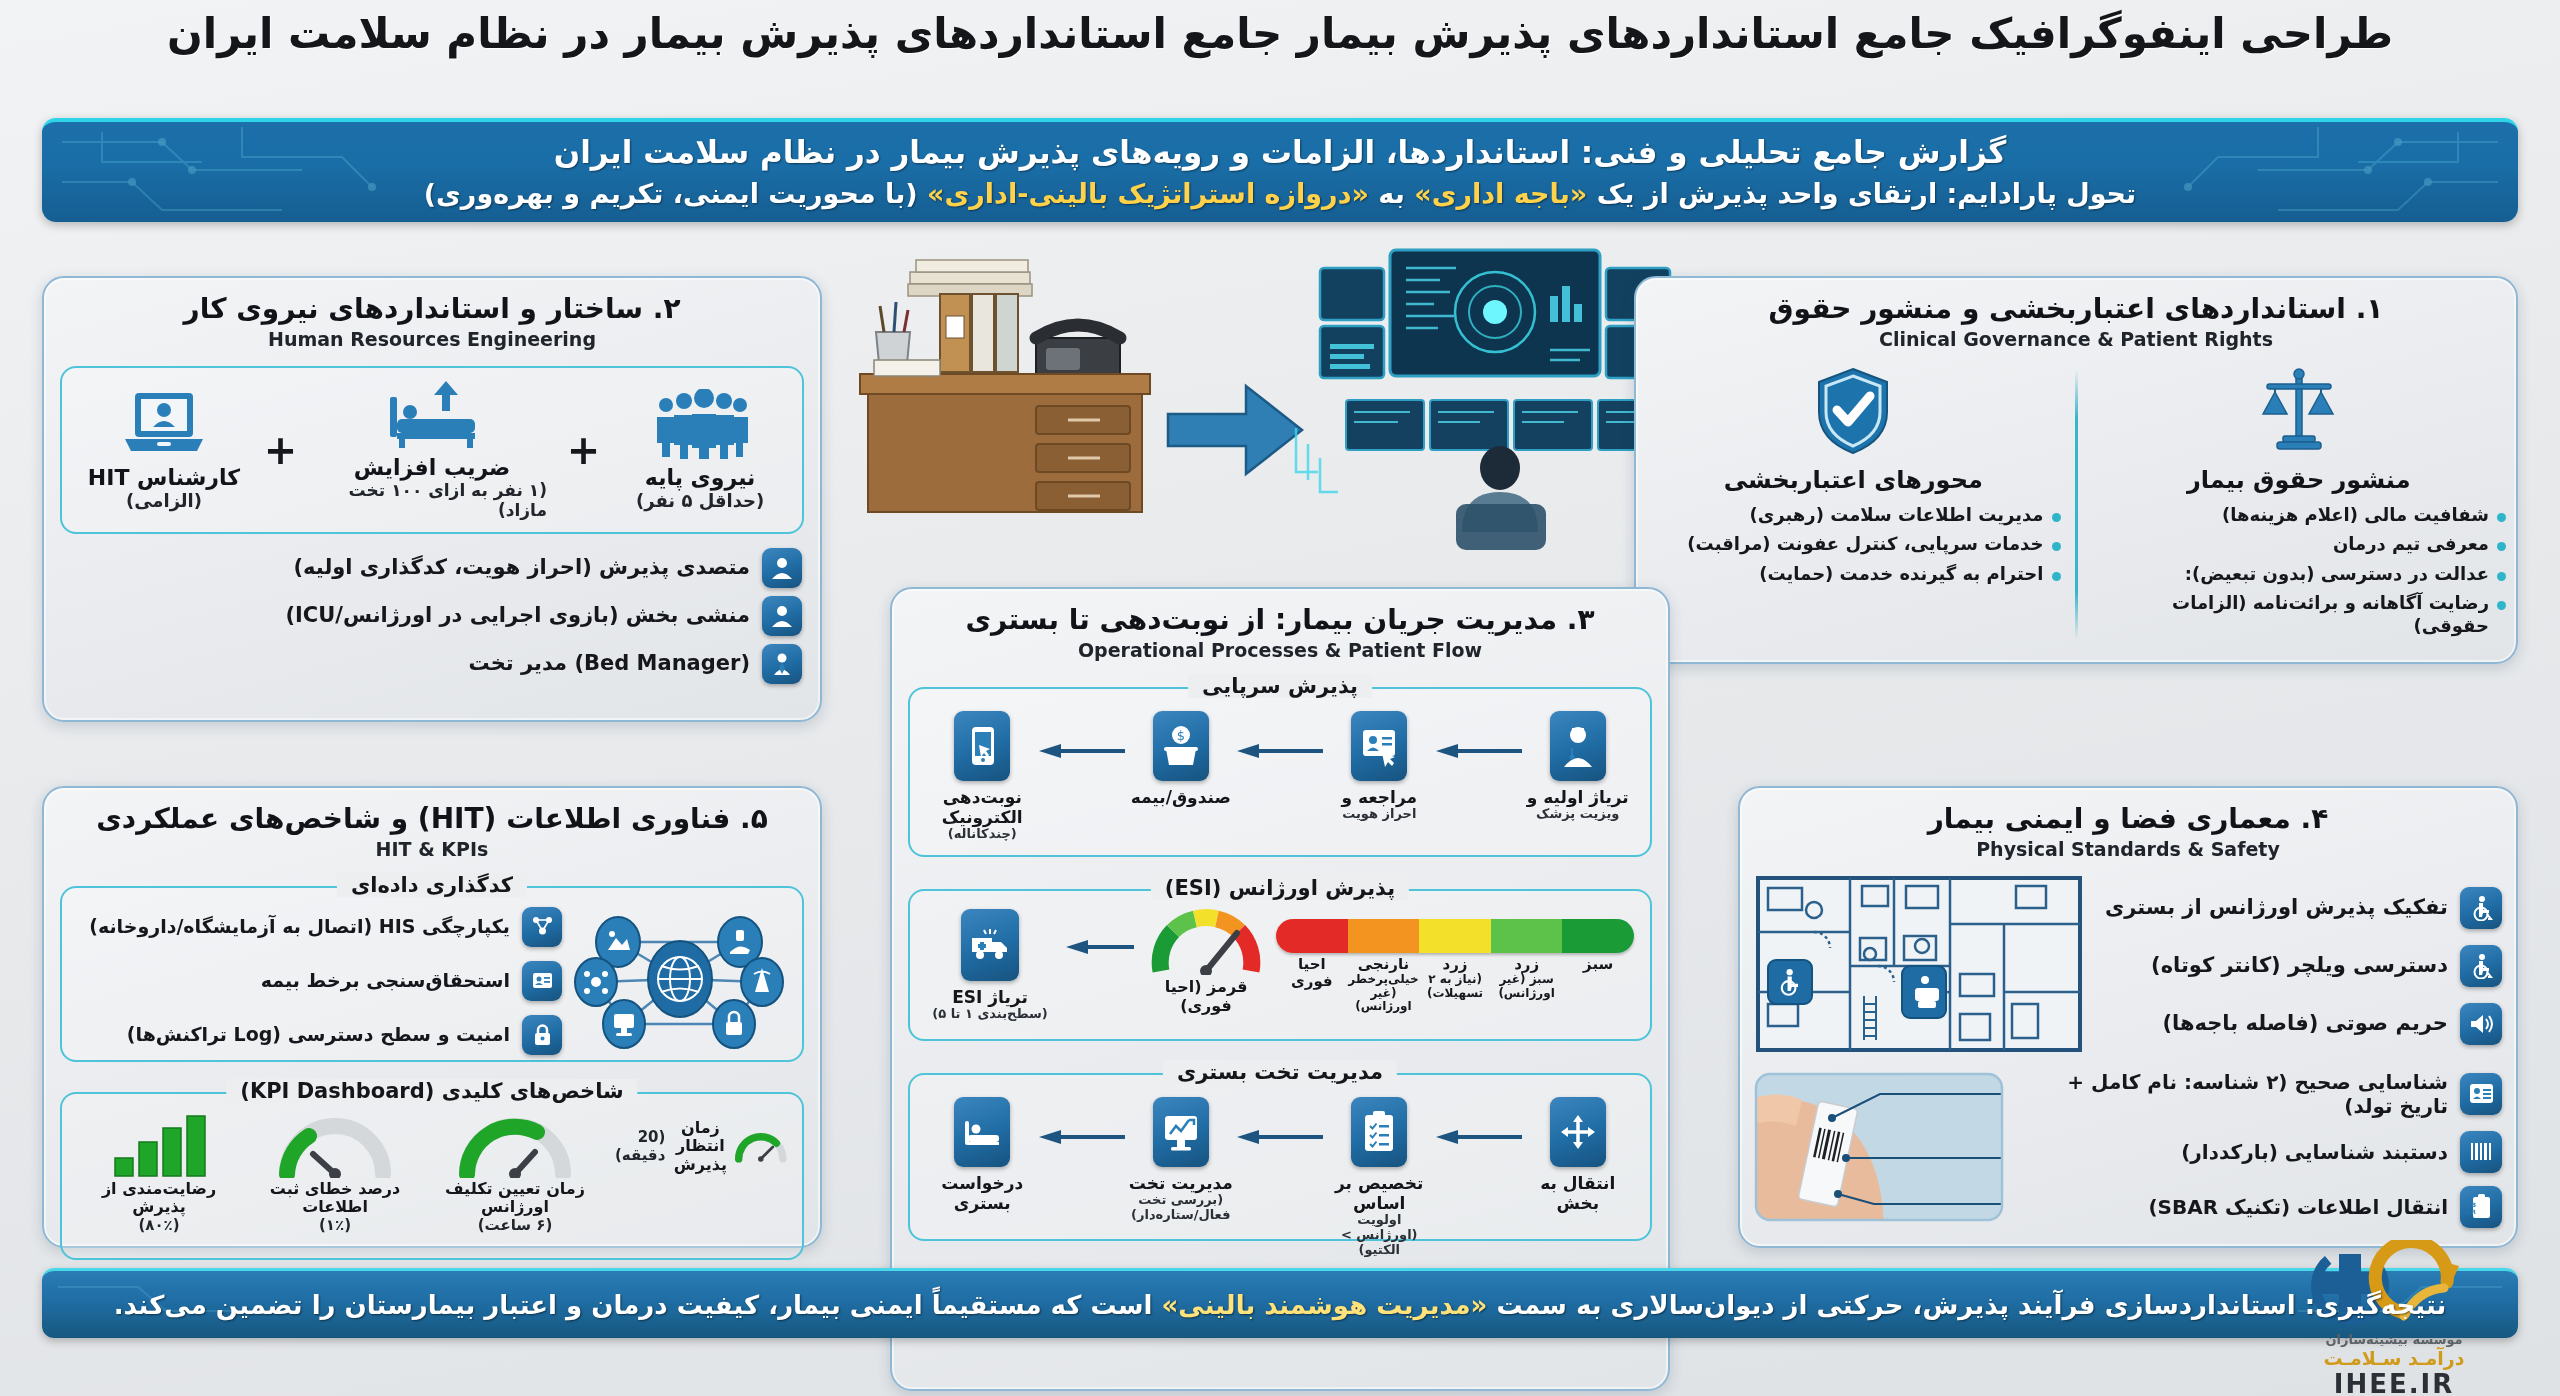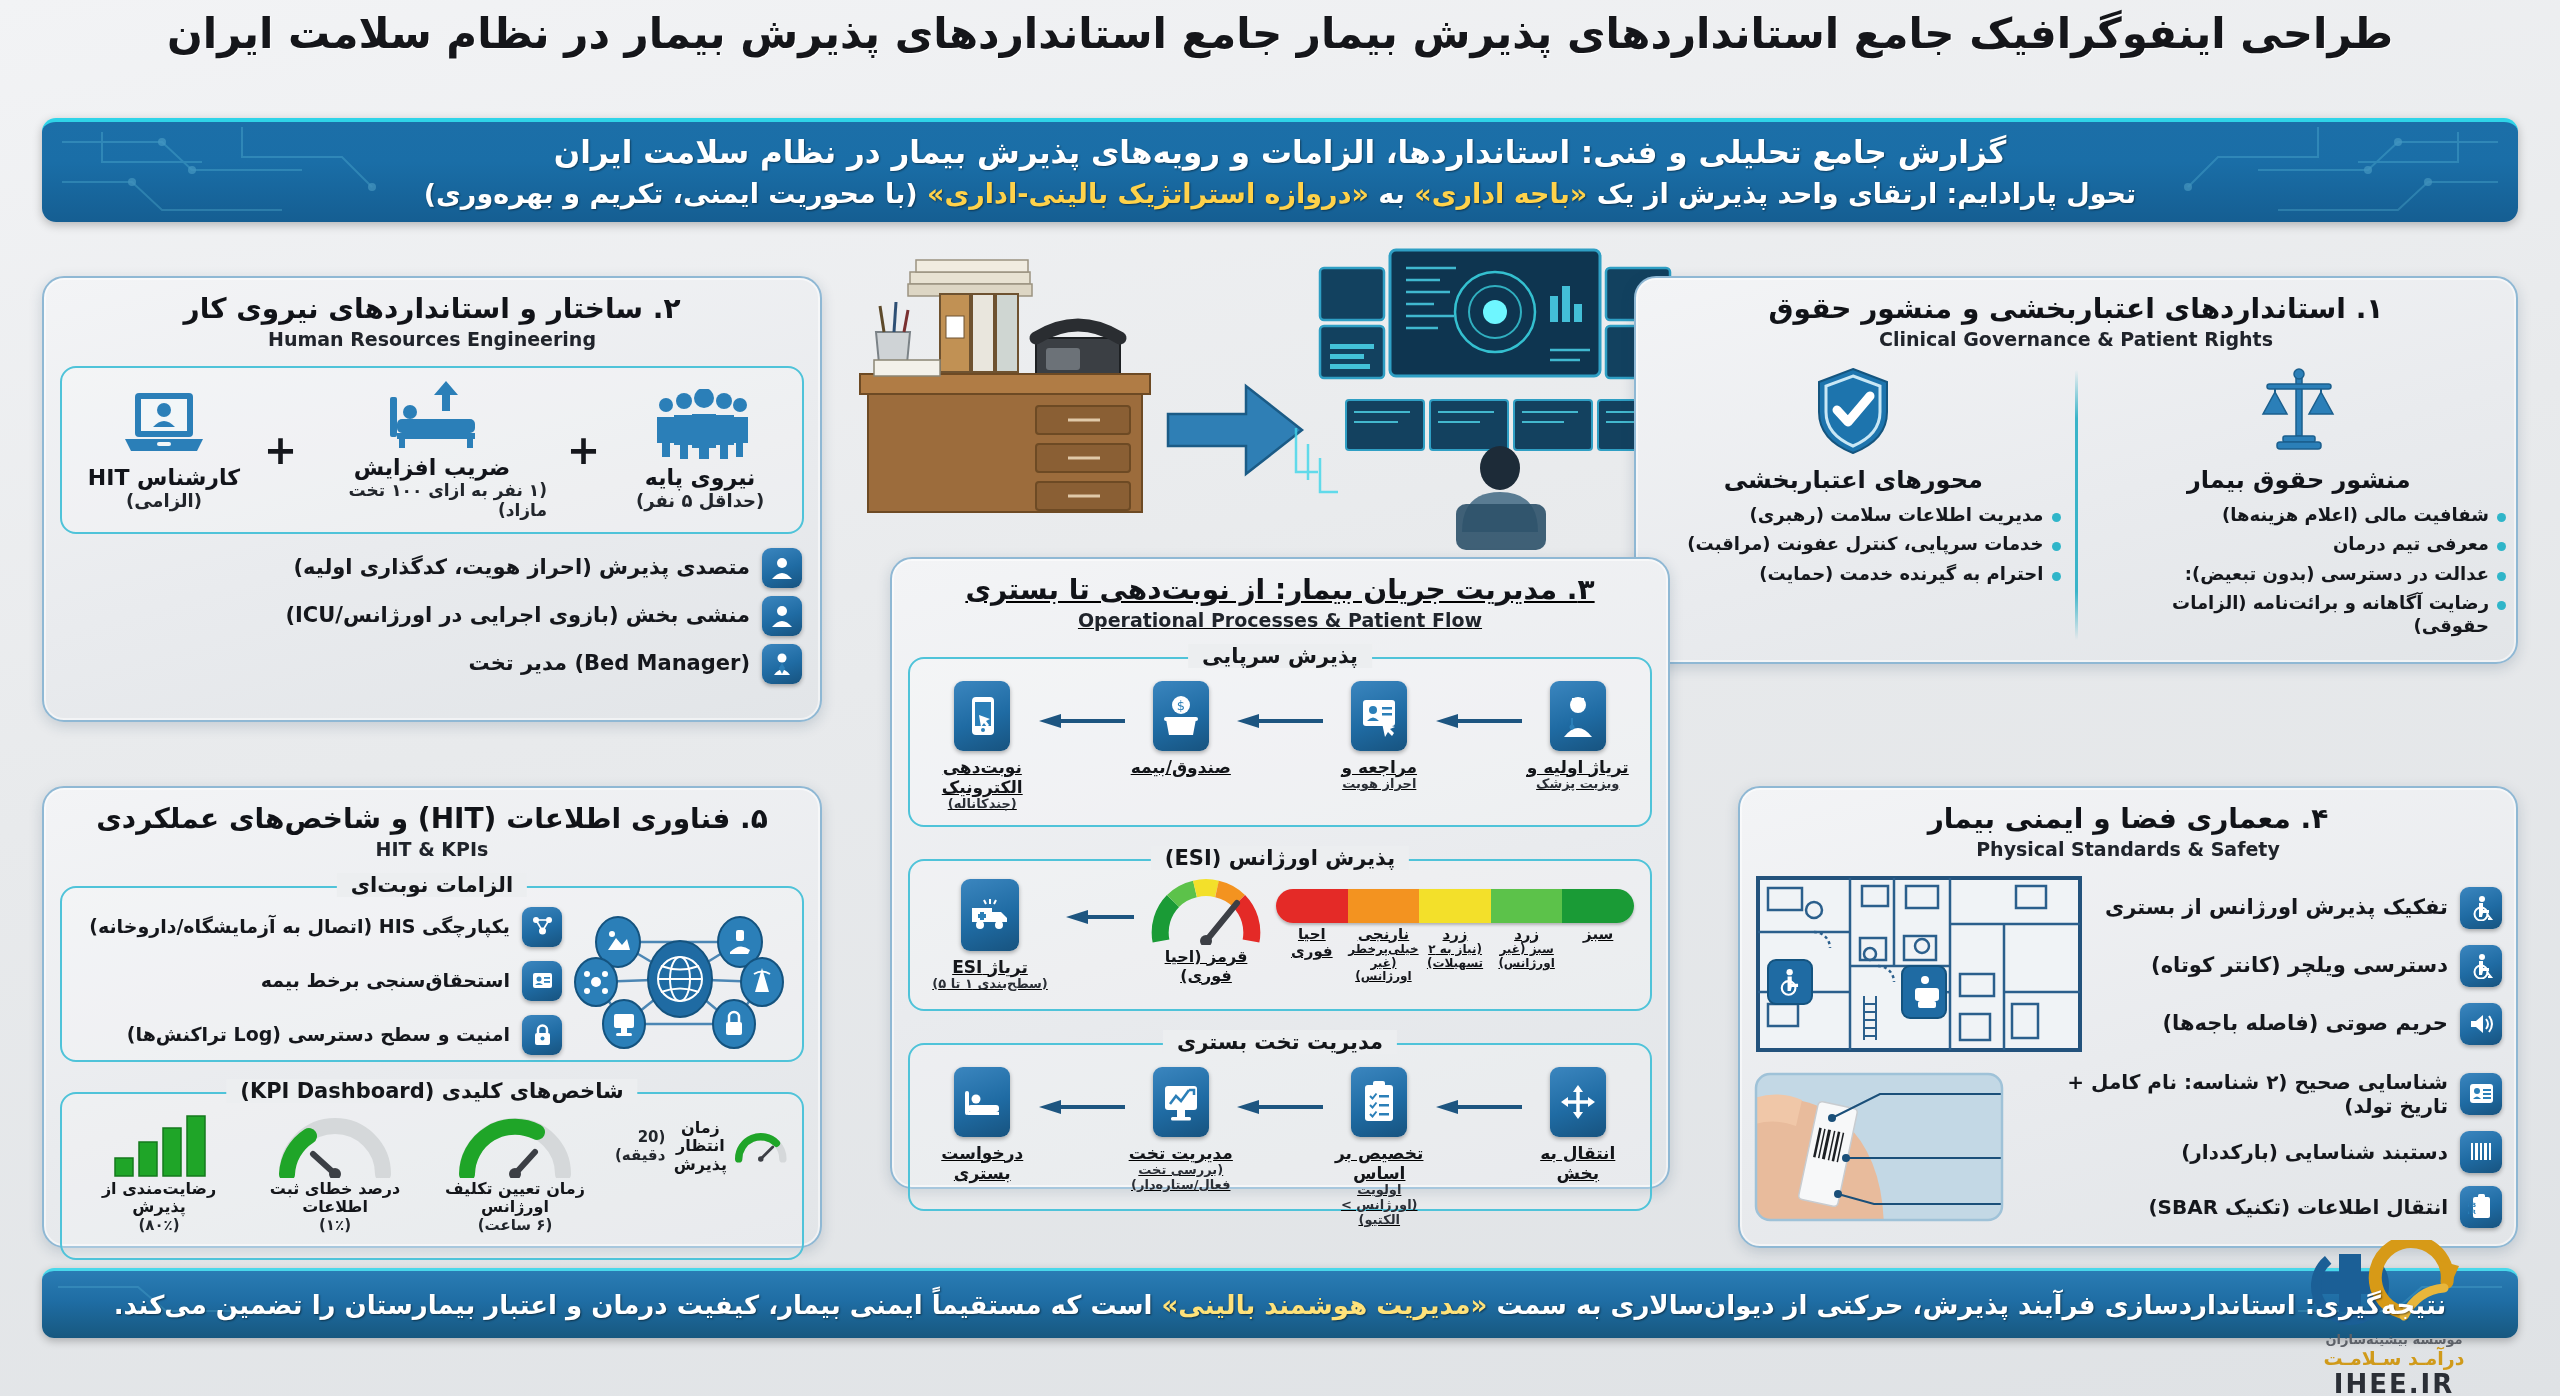--- a/index.html
+++ b/index.html
@@ -455,21 +455,21 @@
                 <path d="M5 24 q8 -11 16 0 z"></path>
                 <path d="M13 12 l3 5 -3 6 -3 -6 z" fill="#2b7fb8"></path>
               </g>
             </svg>
         </div>
         <div class="bullet-txt ltr" style="text-align:right;">مدیر تخت (Bed Manager)</div>
       </div>
     </div>
   </div>
 
-  <div class="card" style="left:890px; top:557px; width:780px; height:632px;text-decoration:underline;">
+  <div class="card" style="left:890px; top:587px; width:780px; height:804px;">
     <div class="card-title">۳. مدیریت جریان بیمار: از نوبت‌دهی تا بستری</div>
     <div class="card-subtitle ltr">Operational Processes &amp; Patient Flow</div>
 
     <div class="subpanel" style="margin-top:26px; height:170px; padding-top:22px;">
       <div class="subpanel-legend">پذیرش سرپایی</div>
       <div class="flow">
         <div class="flow-step">
           <div class="tile" style="width:56px;height:70px;">
             <svg width="38" height="46" viewBox="0 0 38 46">
               <g fill="#fff">
@@ -899,21 +899,21 @@
         </svg>
       </div>
     </div>
   </div>
 
   <div class="card" style="left:42px; top:786px; width:780px; height:462px;">
     <div class="card-title">۵. فناوری اطلاعات (HIT) و شاخص‌های عملکردی</div>
     <div class="card-subtitle ltr">HIT &amp; KPIs</div>
 
     <div class="subpanel" style="margin-top:26px; height:176px; padding-top:16px;">
-      <div class="subpanel-legend">الزامات نوبت‌ای</div>
+      <div class="subpanel-legend">کدگذاری داده‌ای</div>
       <div style="display:flex; align-items:center; gap:8px; padding:0 12px;">
 
         <div style="width:220px;">
           <svg viewBox="0 0 220 150" width="220" height="150">
             <g stroke="#4b86b4" stroke-width="2.5" fill="none">
               <line x1="110" y1="75" x2="48" y2="38"></line>
                 <line x1="110" y1="75" x2="170" y2="38"></line>
               <line x1="110" y1="75" x2="26" y2="78"></line>
                 <line x1="110" y1="75" x2="192" y2="78"></line>
               <line x1="110" y1="75" x2="54" y2="120"></line>

